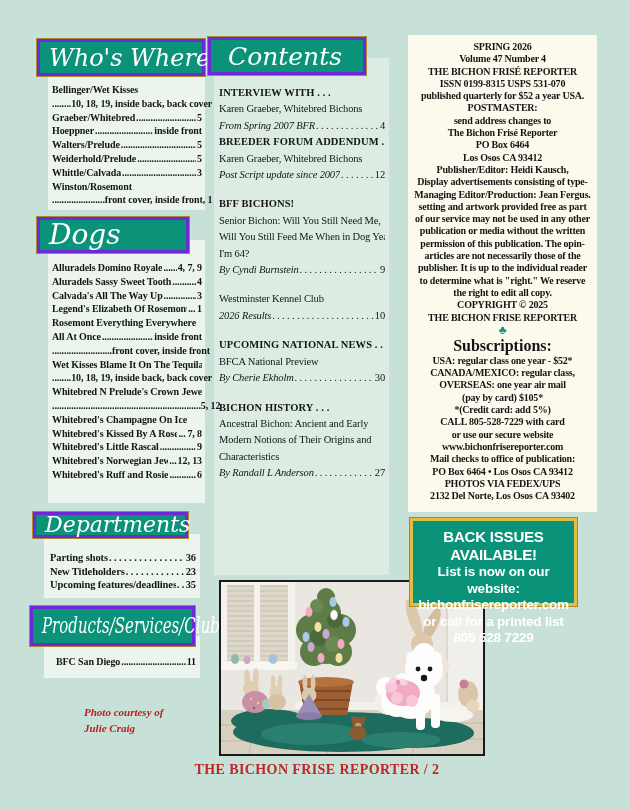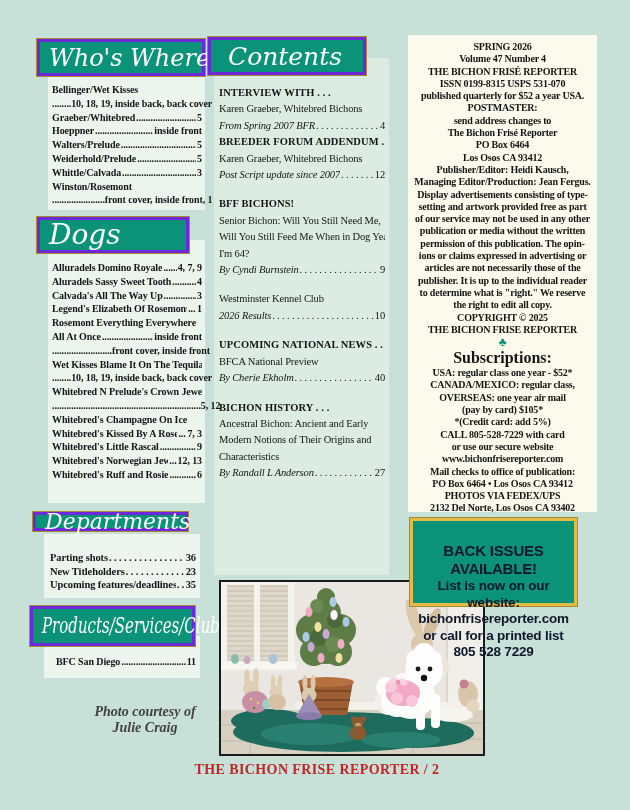--- a/index.html
+++ b/index.html
@@ -29,29 +29,29 @@
   .list-contents .li.t-heading{font-weight:bold;letter-spacing:0.1px;}
   .list-contents .li.t-ital .lbl{font-style:italic;}
   .list-contents .li.t-gap{height:13px;}
   
   .masthead{position:absolute;text-align:center;}
   .m-line{font-size:10px;line-height:12.3px;font-weight:bold;letter-spacing:-0.2px;}
   .m-line.t-big{font-size:16px;line-height:19px;letter-spacing:0;}
   .m-line.t-club{color:#0a9379;font-size:12px;line-height:12px;}
   
   .bibox{position:absolute;background:#0a9379;border:3px solid #e2bc43;box-sizing:border-box;
-         text-align:center;color:#0f172a;z-index:5;padding-top:21px;box-shadow:0 0 0 1px #a88930;}
+         text-align:center;color:#ffffff;z-index:5;padding-top:7px;box-shadow:0 0 0 1px #a88930;}
   .bi-line{font-family:"Liberation Sans","DejaVu Sans",sans-serif;font-weight:bold;
            font-size:13.5px;line-height:16.5px;letter-spacing:-0.2px;}
   .bi-line.t-big{font-size:15px;line-height:18px;}
   
   .photo{position:absolute;left:219px;top:580px;width:262px;height:172px;
          border:2px solid #1a1a1a;box-sizing:content-box;z-index:1;background:#eae7e2;}
-  .credit{position:absolute;left:84px;top:704px;width:122px;text-align:center;
-          font-style:italic;font-weight:bold;font-size:14px;line-height:16px;color:#404040;}
+  .credit{position:absolute;left:84px;top:704px;width:122px;text-align:left;
+          font-style:italic;font-weight:bold;font-size:11px;line-height:16px;color:#b91c1c;}
   .footer{position:absolute;left:167px;top:762px;width:300px;text-align:center;
           font-weight:bold;font-size:14px;letter-spacing:0.4px;color:#bf2626;}
 </style>
 </head>
 <body>
 
 <div class="page">
 
   <div class="panel" style="left:48px;top:60px;width:157px;height:150px;"></div>
   <div class="panel" style="left:48px;top:240px;width:157px;height:263px;"></div>
@@ -141,40 +141,40 @@
       <div class="li t-plain">
         <span class="lbl">Whitebred N Prelude's Crown Jewell</span>
       </div>
       <div class="li t-cont"><span class="lbl">..............................................................5, 12</span></div>
       <div class="li t-plain">
         <span class="lbl">Whitebred's Champagne On Ice</span>
       </div>
       <div class="li t-leader">
         <span class="lbl">Whitebred's Kissed By A Rose</span>
         <span class="fill"></span>
-        <span class="pg">7, 3</span>
+        <span class="pg">7, 8</span>
       </div>
       <div class="li t-leader">
         <span class="lbl">Whitebred's Little Rascal</span>
         <span class="fill"></span>
         <span class="pg">9</span>
       </div>
       <div class="li t-leader">
         <span class="lbl">Whitebred's Norwegian Jewell</span>
         <span class="fill"></span>
         <span class="pg">12, 13</span>
       </div>
       <div class="li t-leader">
         <span class="lbl">Whitebred's Ruff and Rosie</span>
         <span class="fill"></span>
         <span class="pg">6</span>
       </div>
     </div>
 
-  <div class="hbox" style="left:33px;top:512px;width:155px;height:19px;">
+  <div class="hbox" style="left:33px;top:512px;width:155px;height:26px;">
     <span class="script" style="font-size:22px;">Departments</span>
   </div>
   <div class="list list-dept sp" style="left:50px;top:551px;width:146px;">
 
   <div class="li t-leader">
         <span class="lbl">Parting shots</span>
         <span class="fill"></span>
         <span class="pg">36</span>
       </div>
       <div class="li t-leader">
@@ -264,21 +264,21 @@
       </div>
       <div class="li t-heading">
         <span class="lbl">UPCOMING NATIONAL NEWS . . .</span>
       </div>
       <div class="li t-plain">
         <span class="lbl">BFCA National Preview</span>
       </div>
       <div class="li t-ital">
         <span class="lbl">By Cherie Ekholm</span>
         <span class="fill"></span>
-        <span class="pg">40</span>
+        <span class="pg">30</span>
       </div>
       <div class="li t-gap">
         <span class="lbl"></span>
       </div>
       <div class="li t-heading">
         <span class="lbl">BICHON HISTORY . . .</span>
       </div>
       <div class="li t-plain">
         <span class="lbl">Ancestral Bichon: Ancient and Early</span>
       </div>
@@ -301,27 +301,26 @@
       <div class="m-line">Volume 47 Number 4</div>
       <div class="m-line">THE BICHON FRISÉ REPORTER</div>
       <div class="m-line">ISSN 0199-8315 USPS 531-070</div>
       <div class="m-line">published quarterly for $52 a year USA.</div>
       <div class="m-line">POSTMASTER:</div>
       <div class="m-line">send address changes to</div>
       <div class="m-line">The Bichon Frisé Reporter</div>
       <div class="m-line">PO Box 6464</div>
       <div class="m-line">Los Osos CA 93412</div>
       <div class="m-line">Publisher/Editor: Heidi Kausch,</div>
+      <div class="m-line">Display advertisements consisting of type-</div>
       <div class="m-line">Managing Editor/Production: Jean Fergus.</div>
-      <div class="m-line">Display advertisements consisting of type-</div>
       <div class="m-line">setting and artwork provided free as part</div>
       <div class="m-line">of our service may not be used in any other</div>
       <div class="m-line">publication or media without the written</div>
       <div class="m-line">permission of this publication.  The opin-</div>
-      <div class="m-line">ions or claims expressed in advertising or</div>
       <div class="m-line">articles are not necessarily those of the</div>
       <div class="m-line">publisher. It is up to the individual reader</div>
       <div class="m-line">to determine what is "right." We reserve</div>
       <div class="m-line">the right to edit all copy.</div>
       <div class="m-line">COPYRIGHT © 2025</div>
       <div class="m-line">THE BICHON FRISE REPORTER</div>
       <div class="m-line t-club">♣</div>
       <div class="m-line t-big">Subscriptions:</div>
       <div class="m-line">USA: regular class one year - $52*</div>
       <div class="m-line">CANADA/MEXICO: regular class,</div>

